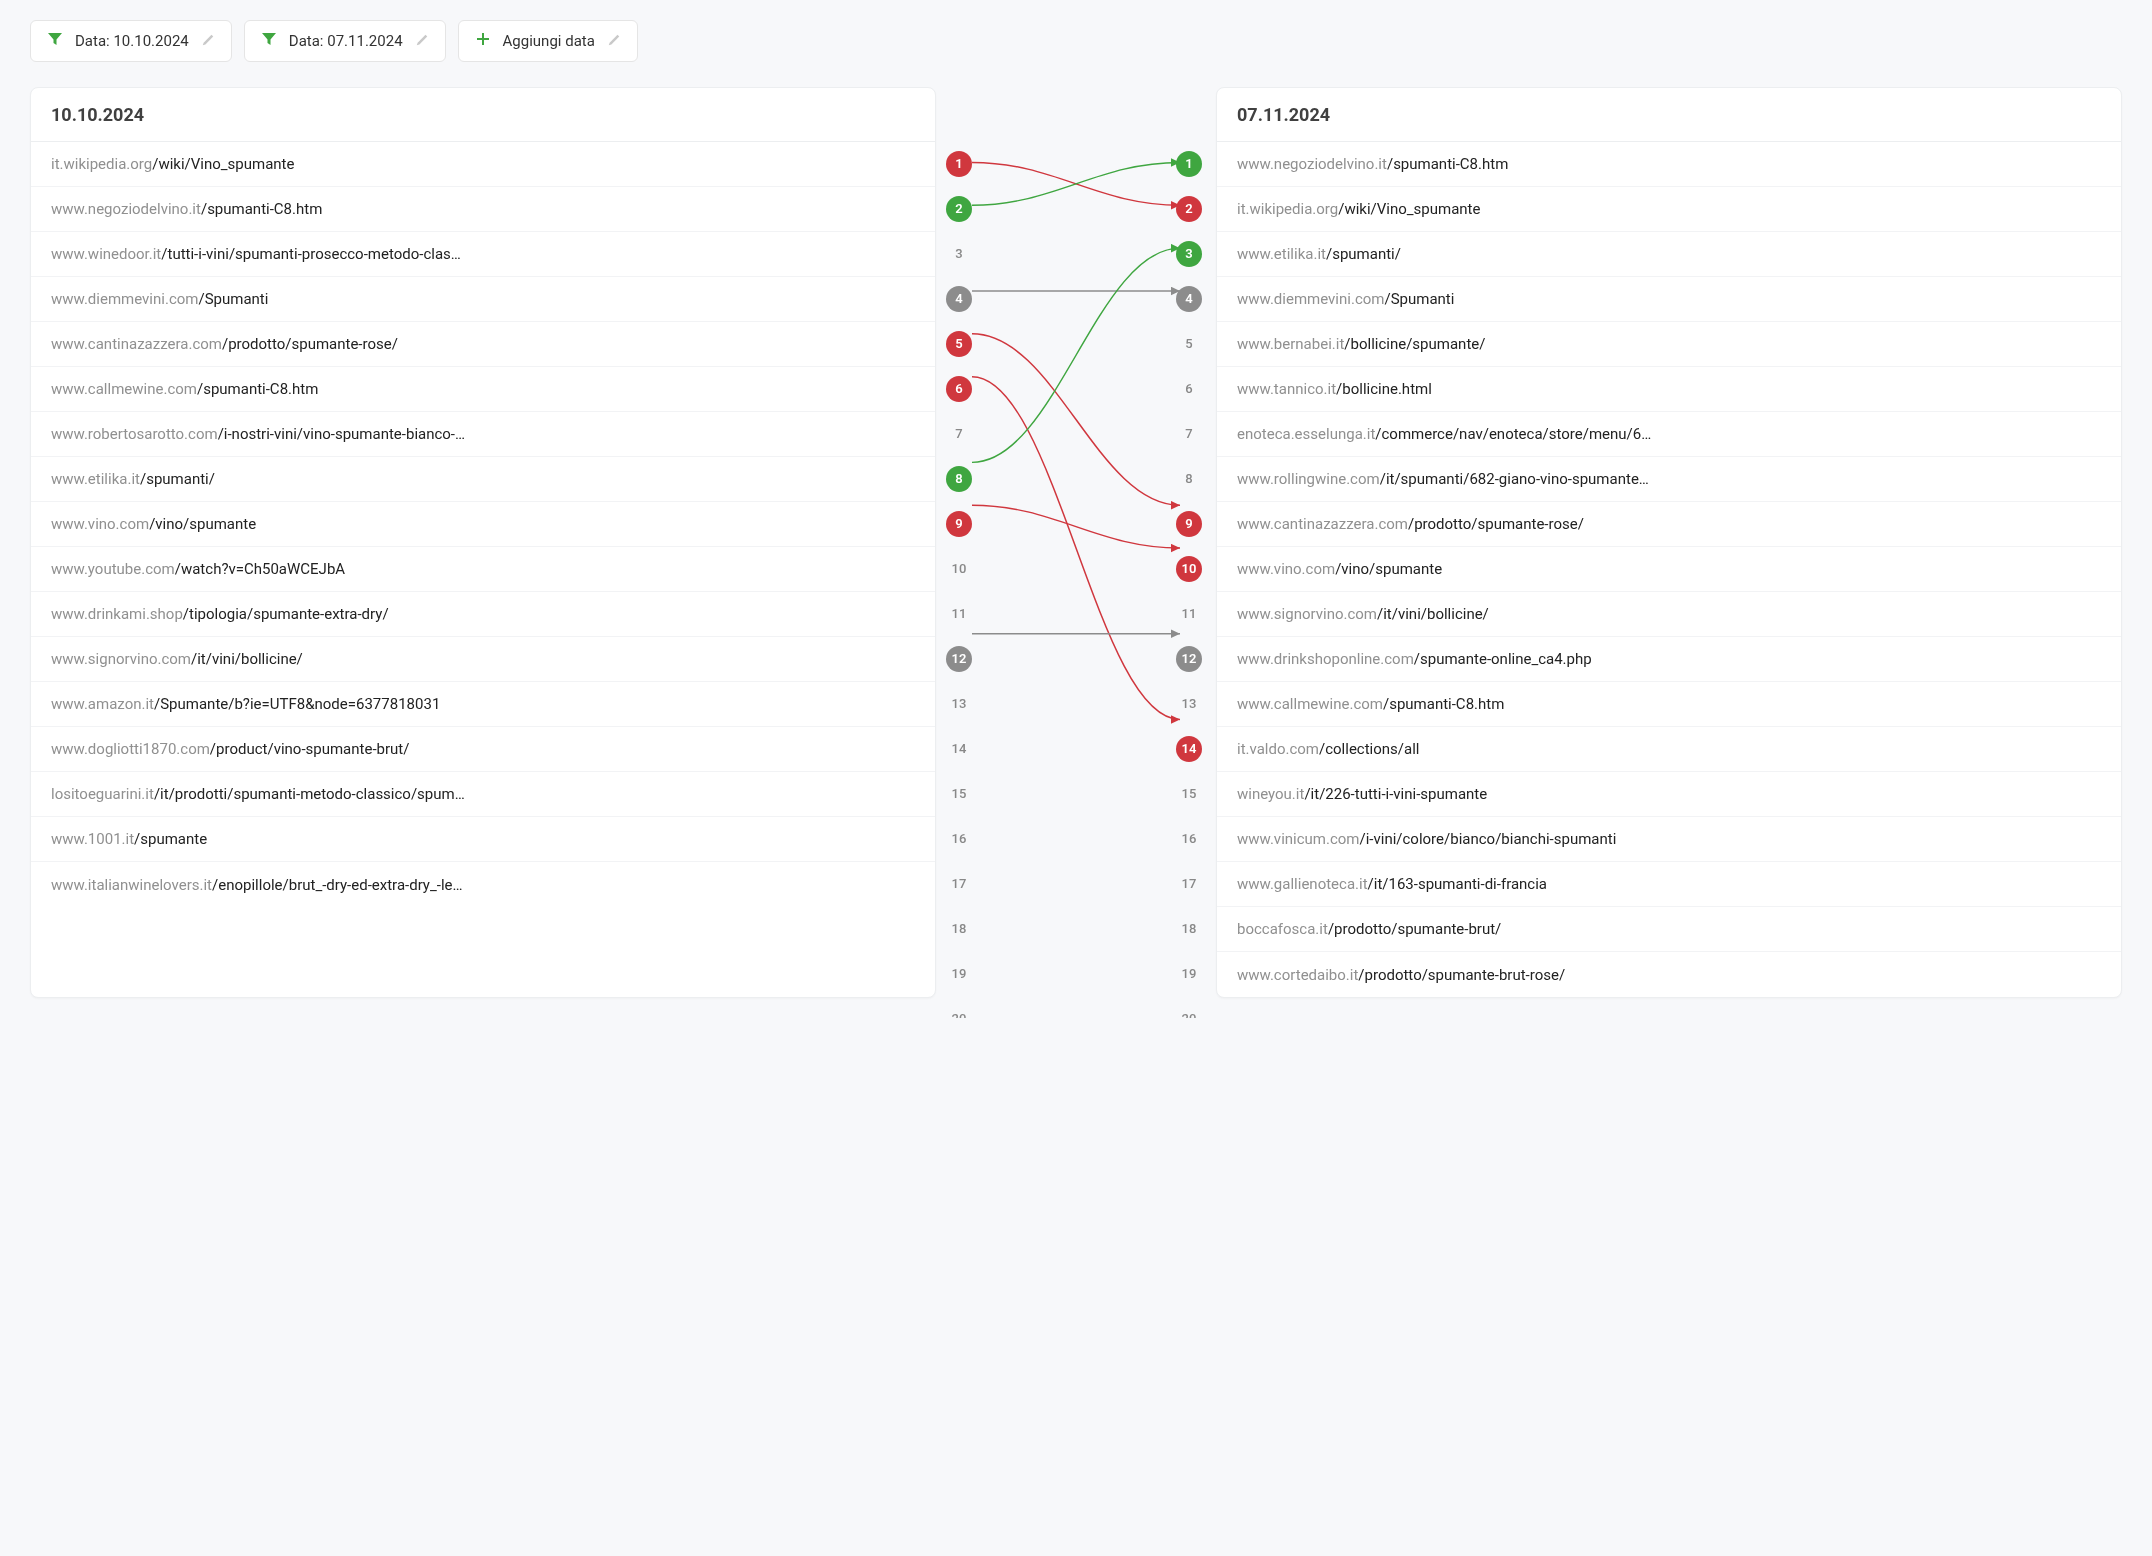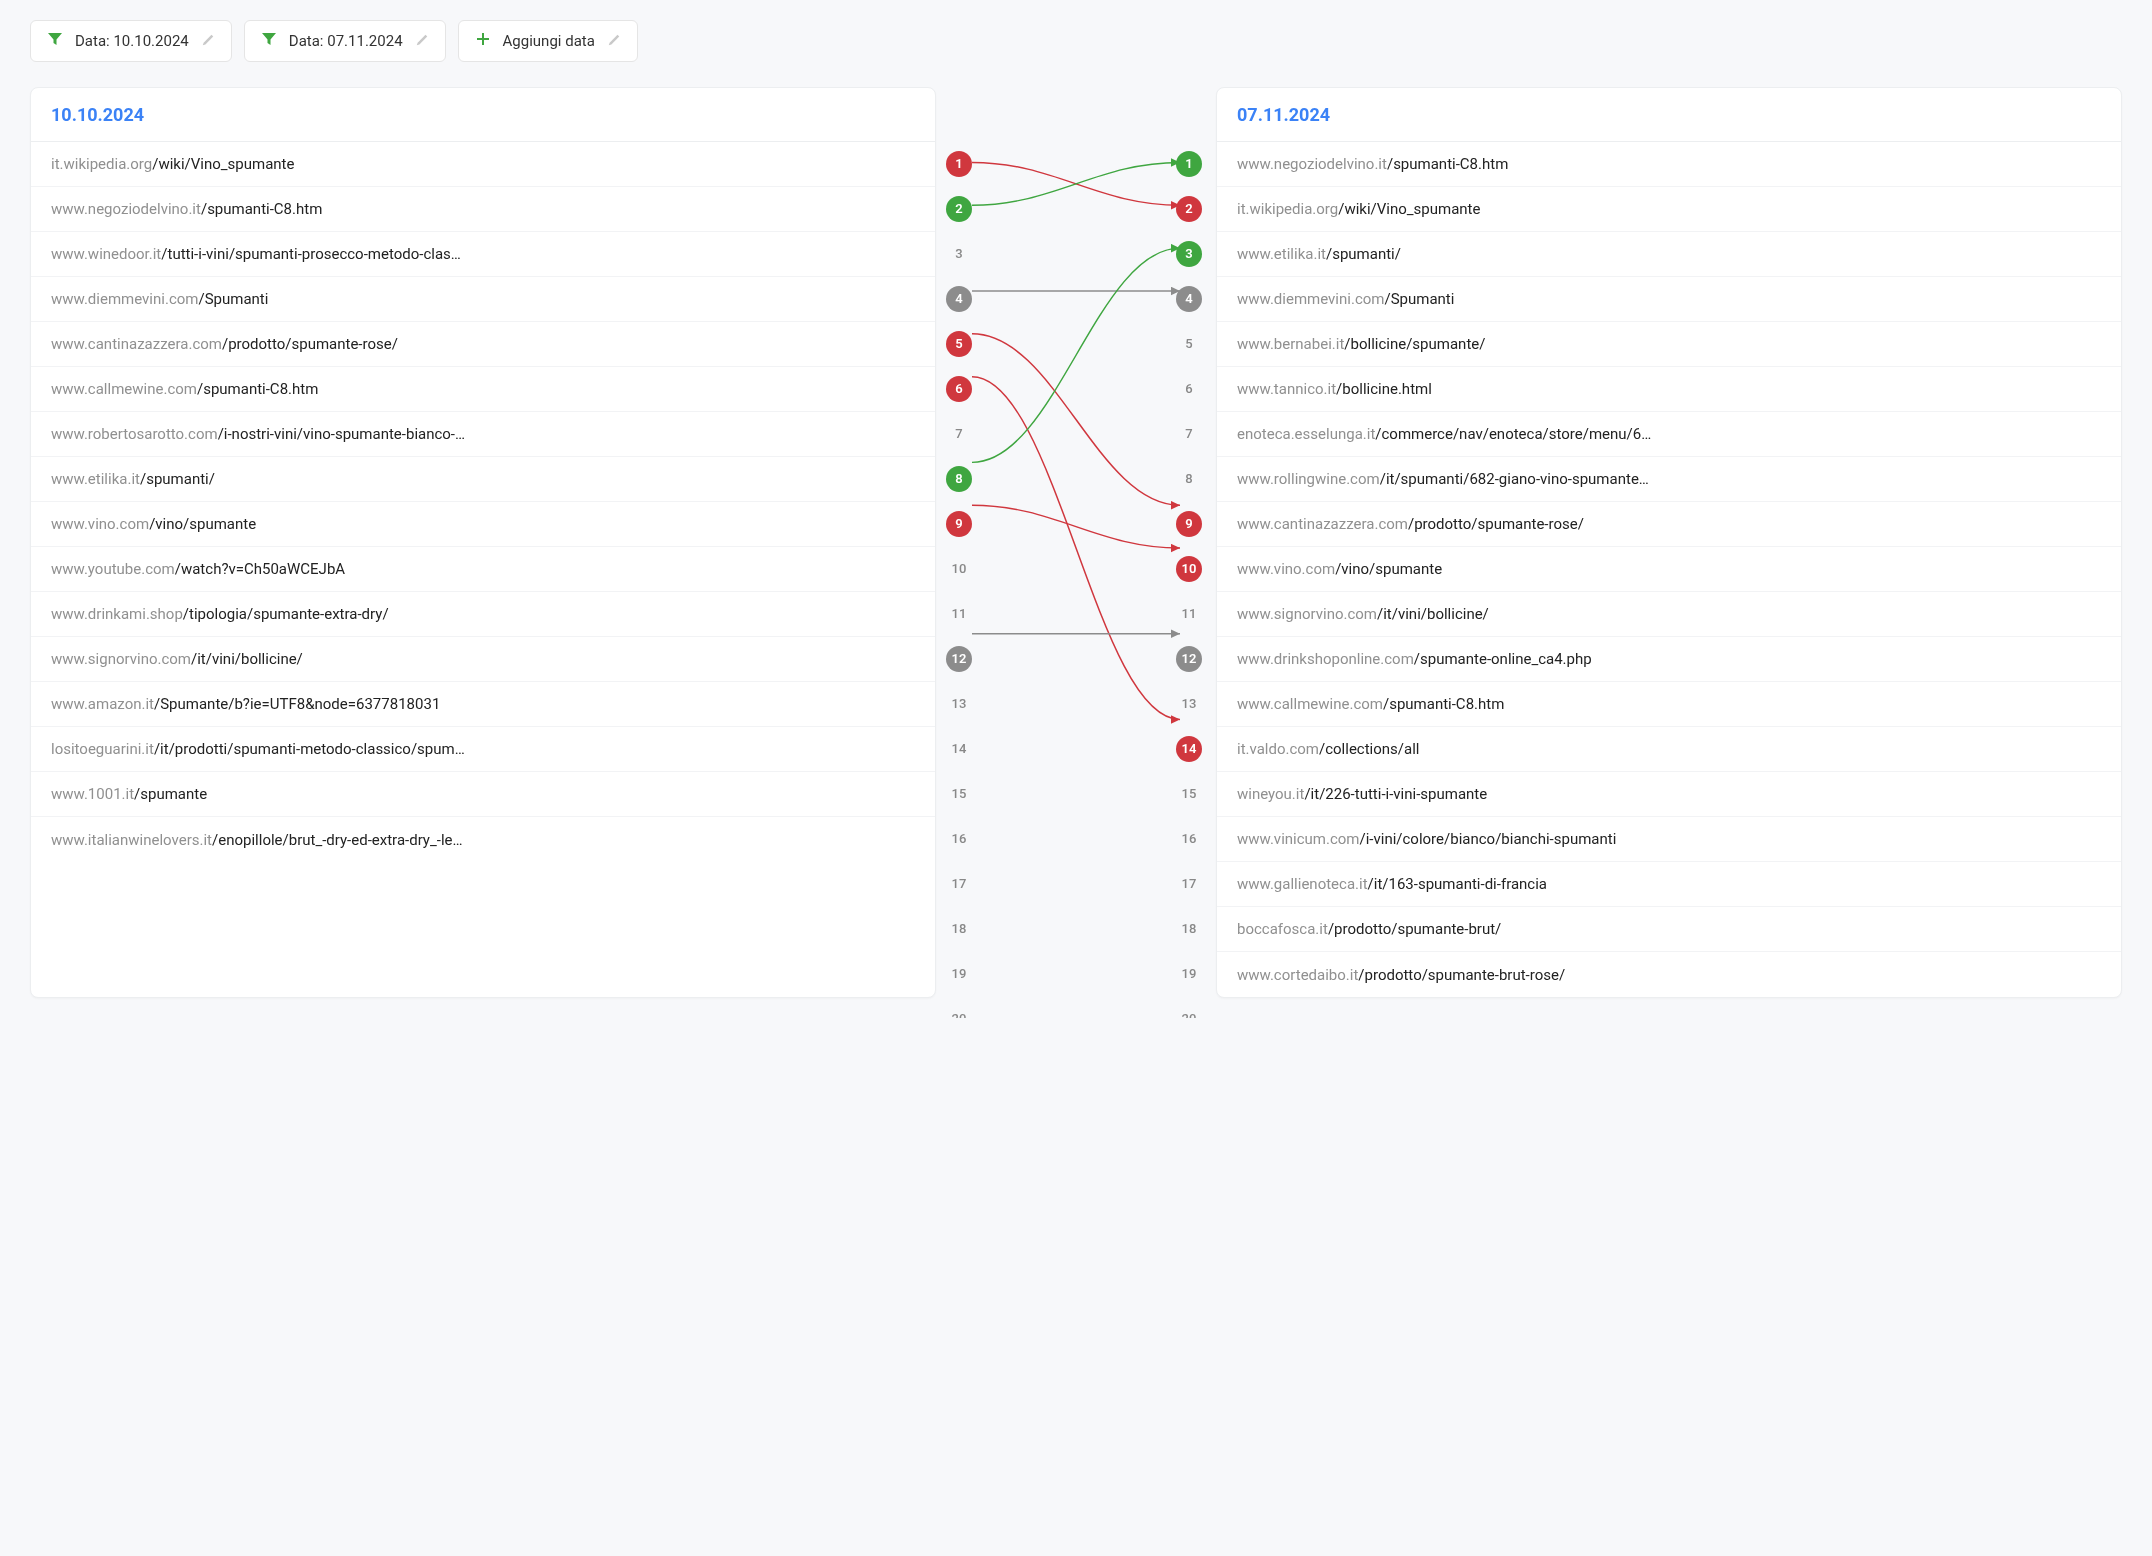--- a/index.html
+++ b/index.html
@@ -39,21 +39,21 @@
     background: #fff;
     border-radius: 8px;
     border: 1px solid #eceef0;
     box-shadow: 0 1px 2px rgba(0,0,0,0.03);
     overflow: hidden;
   }
   .panel-header {
     padding: 16px 20px;
     font-size: 18px;
     font-weight: 700;
-    color: #3b82f6;
+    color: #404040;
     border-bottom: 1px solid #eceef0;
   }
   .row {
     display: flex;
     align-items: center;
     padding: 0 20px;
     height: 45px;
     border-bottom: 1px solid #f2f3f5;
     font-size: 15px;
     white-space: nowrap;
@@ -193,20 +193,24 @@
           <span class="domain">www.drinkami.shop</span>
           <span class="path">/tipologia/spumante-extra-dry/</span>
         </div>
         <div class="row">
           <span class="domain">www.signorvino.com</span>
           <span class="path">/it/vini/bollicine/</span>
         </div>
         <div class="row">
           <span class="domain">www.amazon.it</span>
           <span class="path">/Spumante/b?ie=UTF8&amp;node=6377818031</span>
+        </div>
+        <div class="row">
+          <span class="domain">www.dogliotti1870.com</span>
+          <span class="path">/product/vino-spumante-brut/</span>
         </div>
         <div class="row">
           <span class="domain">lositoeguarini.it</span>
           <span class="path">/it/prodotti/spumanti-metodo-classico/spum…</span>
         </div>
         <div class="row">
           <span class="domain">www.1001.it</span>
           <span class="path">/spumante</span>
         </div>
         <div class="row">

